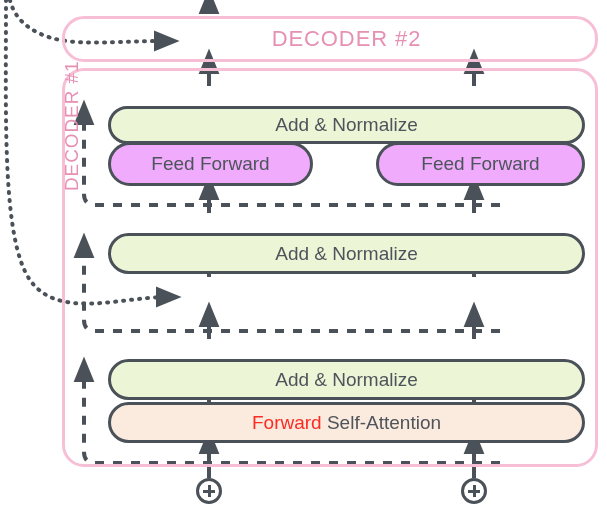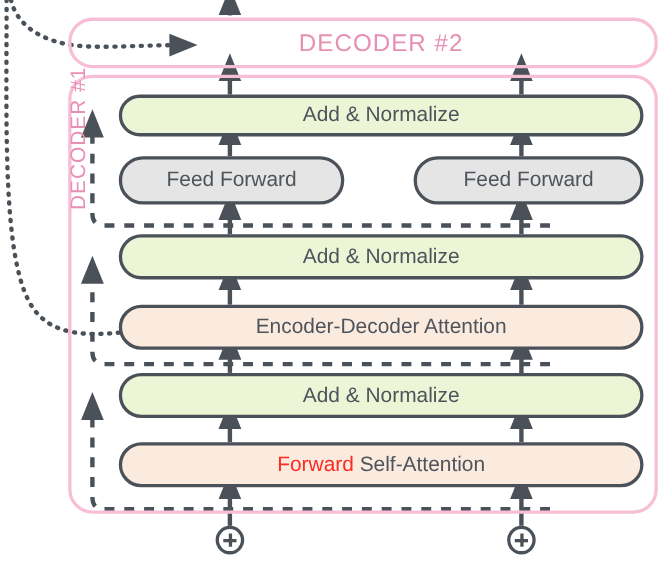--- a/index.html
+++ b/index.html
@@ -77,23 +77,23 @@
     box-sizing: border-box;
     border: 3px solid #4b5158;
     border-radius: 22px;
     display: flex;
     align-items: center;
     justify-content: center;
     color: #4e545b;
     font-size: 19px;
     white-space: nowrap;
   }
-  .block.addnorm { background: #ecf6d6; }
+  .block.addnorm { background: #ecf6d6; margin-top: 20px; }
   .block.attn    { background: #fbeade; }
-  .block.ff      { background: #e5e5e5; }
+  .block.ff      { background: #f0abfc; }
   .masked-word   { color: #fc2b23; }
 
   
   .pe-circle {
     position: absolute;
     width: 26px;
     height: 26px;
     box-sizing: border-box;
     border: 3px solid #4b5158;
     border-radius: 50%;
@@ -185,23 +185,20 @@
   </div>
 
   <div class="block ff" style="left:376px; top:142px; width:209px; height:44px;">
     <span>Feed Forward</span>
   </div>
 
   <div class="block addnorm" style="left:108px; top:213px; width:477px; height:41px;">
     <span>Add &amp; Normalize</span>
   </div>
 
-  <div class="block attn" style="left:108px; top:277px; width:477px; height:41px;">
-    <span>Encoder-Decoder Attention</span>
-  </div>
 
   <div class="block addnorm" style="left:108px; top:339px; width:477px; height:41px;">
     <span>Add &amp; Normalize</span>
   </div>
 
   <div class="block attn" style="left:108px; top:402px; width:477px; height:41px;">
     <span><span class="masked-word">Forward</span><span> Self-Attention</span></span>
   </div>
 
   <div class="pe-circle" style="left:196px; top:478px;"></div>

